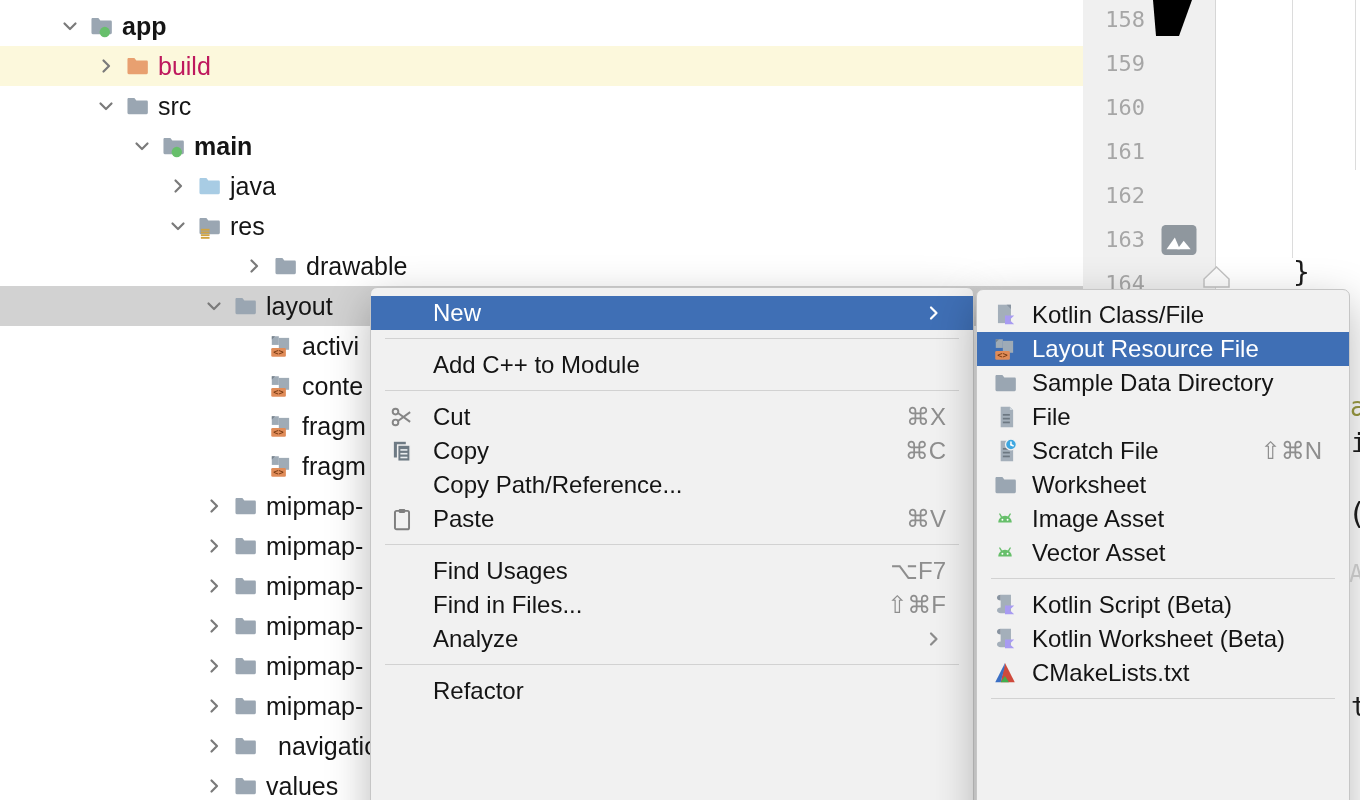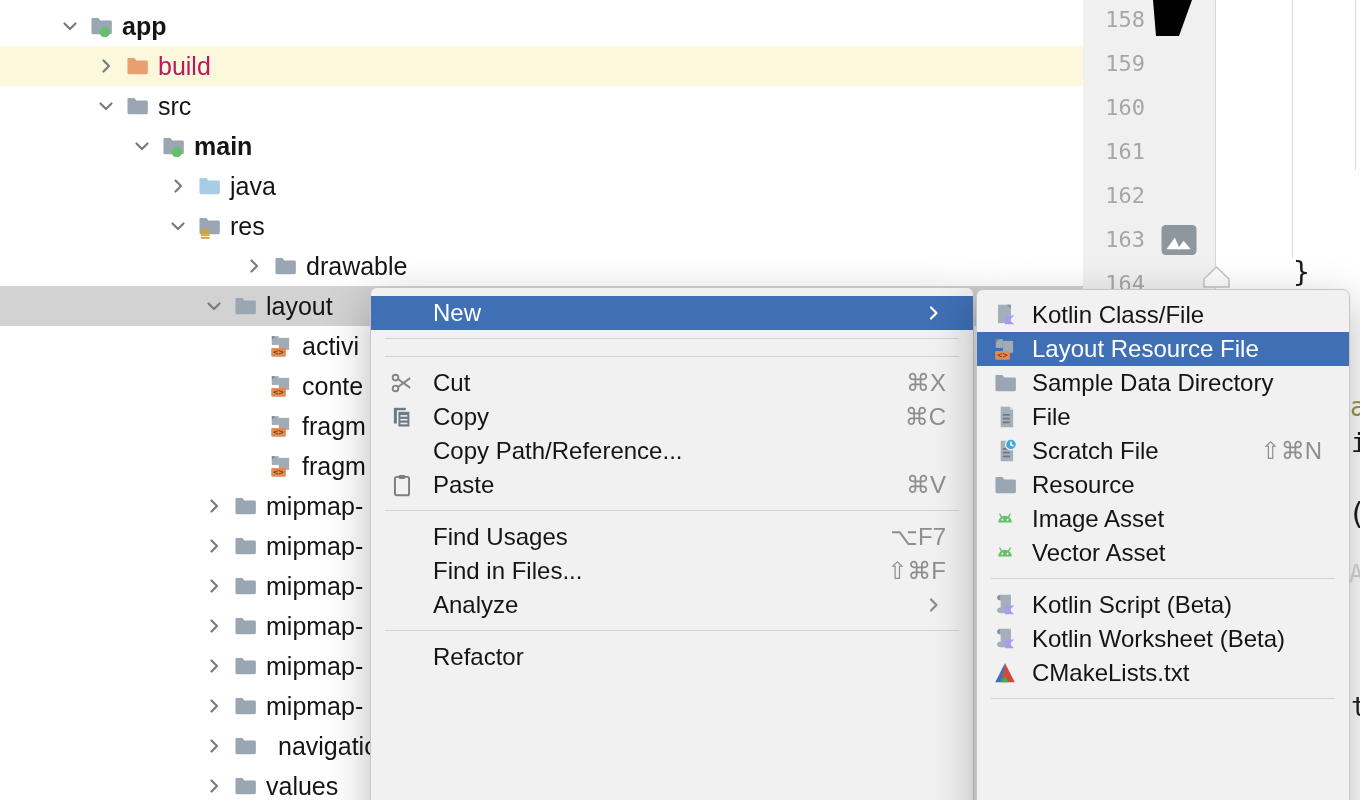--- a/index.html
+++ b/index.html
@@ -352,20 +352,24 @@
       <div class="menu-item selected">
         <span class="mi-icon"></span>
         <span class="mi-label">New</span>
         <span class="mi-arrow">
           <svg viewBox="0 0 24 24">
             <polyline points="9,6.5 14.5,12 9,17.5" fill="none" stroke="#ffffff" stroke-width="2.2" stroke-linecap="round" stroke-linejoin="round"></polyline>
           </svg>
         </span>
       </div>
       <div class="menu-sep"></div>
+      <div class="menu-item">
+        <span class="mi-icon"></span>
+        <span class="mi-label">Add C++ to Module</span>
+      </div>
       <div class="menu-sep"></div>
       <div class="menu-item">
         <span class="mi-icon">
           <svg viewBox="0 0 24 24" stroke="#858585" fill="none" stroke-width="1.8">
             <circle cx="6" cy="7" r="2.6"></circle>
             <circle cx="6" cy="17" r="2.6"></circle>
             <line x1="8.3" y1="8.3" x2="19.5" y2="16.5"></line>
             <line x1="8.3" y1="15.7" x2="19.5" y2="7.5"></line>
           </svg>
         </span>
@@ -491,21 +495,21 @@
         </span>
         <span class="mi-label">Scratch File</span>
         <span class="mi-shortcut">⇧⌘N</span>
       </div>
       <div class="menu-item">
         <span class="mi-icon">
           <svg viewBox="0 0 24 24">
             <path d="M3.2 19.5h17.6c.7 0 1.2-.5 1.2-1.2V8.2c0-.7-.5-1.2-1.2-1.2h-9.4L9.6 4.6H4.4c-.7 0-1.2.5-1.2 1.2v12.5c0 .7.5 1.2 1.2 1.2z" fill="#9aa6b2"></path>
           </svg>
         </span>
-        <span class="mi-label">Resource</span>
+        <span class="mi-label">Worksheet</span>
       </div>
       <div class="menu-item">
         <span class="mi-icon">
           <svg viewBox="0 0 24 24">
             <path d="M5.8 15.2c0-3.4 2.8-6.2 6.2-6.2s6.2 2.8 6.2 6.2z" fill="#67bf6b"></path>
             <g stroke="#67bf6b" stroke-width="1.3" stroke-linecap="round">
               <line x1="8.6" y1="9.8" x2="7.2" y2="7.4"></line>
               <line x1="15.4" y1="9.8" x2="16.8" y2="7.4"></line>
             </g>
             <circle cx="9.6" cy="12.6" r=".9" fill="#fff"></circle>

